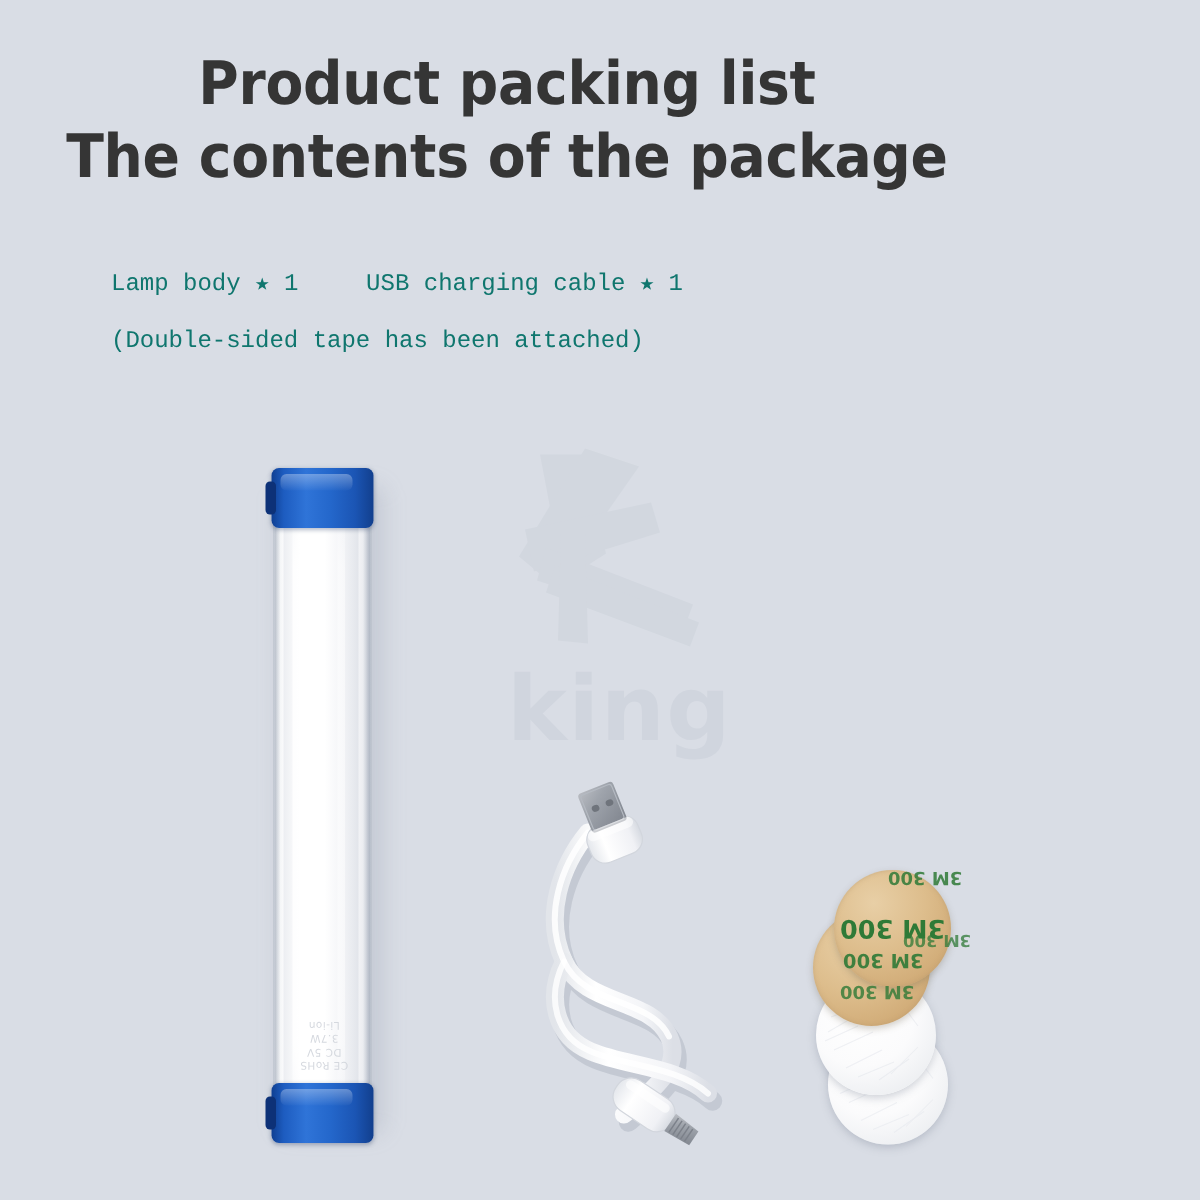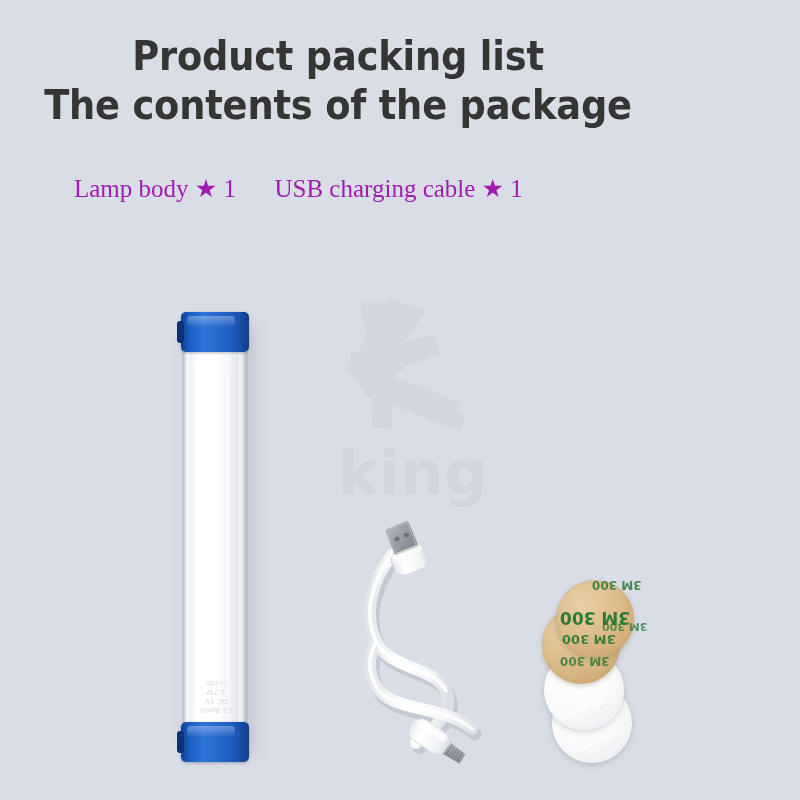--- a/index.html
+++ b/index.html
@@ -70,23 +70,23 @@
     transform: scaleX(0.92);
     transform-origin: center;
     white-space: nowrap;
   }
 
   
   .contents {
     position: absolute;
     left: 74px;
     top: 170px;
-    color: #a21caf;
-    font-family: Liberation Serif, serif;
-    font-size: 25px;
+    color: #0f766e;
+    font-family: Liberation Mono, monospace;
+    font-size: 16px;
     line-height: 38px;
     white-space: nowrap;
   }
   .contents .row {
     display: block;
   }
   .contents .gap-lg { display: inline-block; width: 26px; }
   .contents .gap-sm { display: inline-block; width: 16px; }
 
   
@@ -332,20 +332,23 @@
   <div class="heading">
     <div class="line">Product packing list</div>
     <div class="line">The contents of the package</div>
   </div>
 
   <div class="contents">
     <span class="row">
       <span>Lamp body&nbsp;★&nbsp;1</span>
       <span class="gap-lg"></span>
       <span>USB charging cable&nbsp;★&nbsp;1</span>
+    </span>
+    <span class="row">
+      <span>(Double-sided tape has been attached)</span>
     </span>
   </div>
 
   <div class="lamp">
     <div class="lamp-shadow"></div>
     <div class="lamp-tube"></div>
     <div class="lamp-diffuser"></div>
     <div class="lamp-streak s1"></div>
     <div class="lamp-streak s2"></div>
     <div class="lamp-edge-l"></div>

